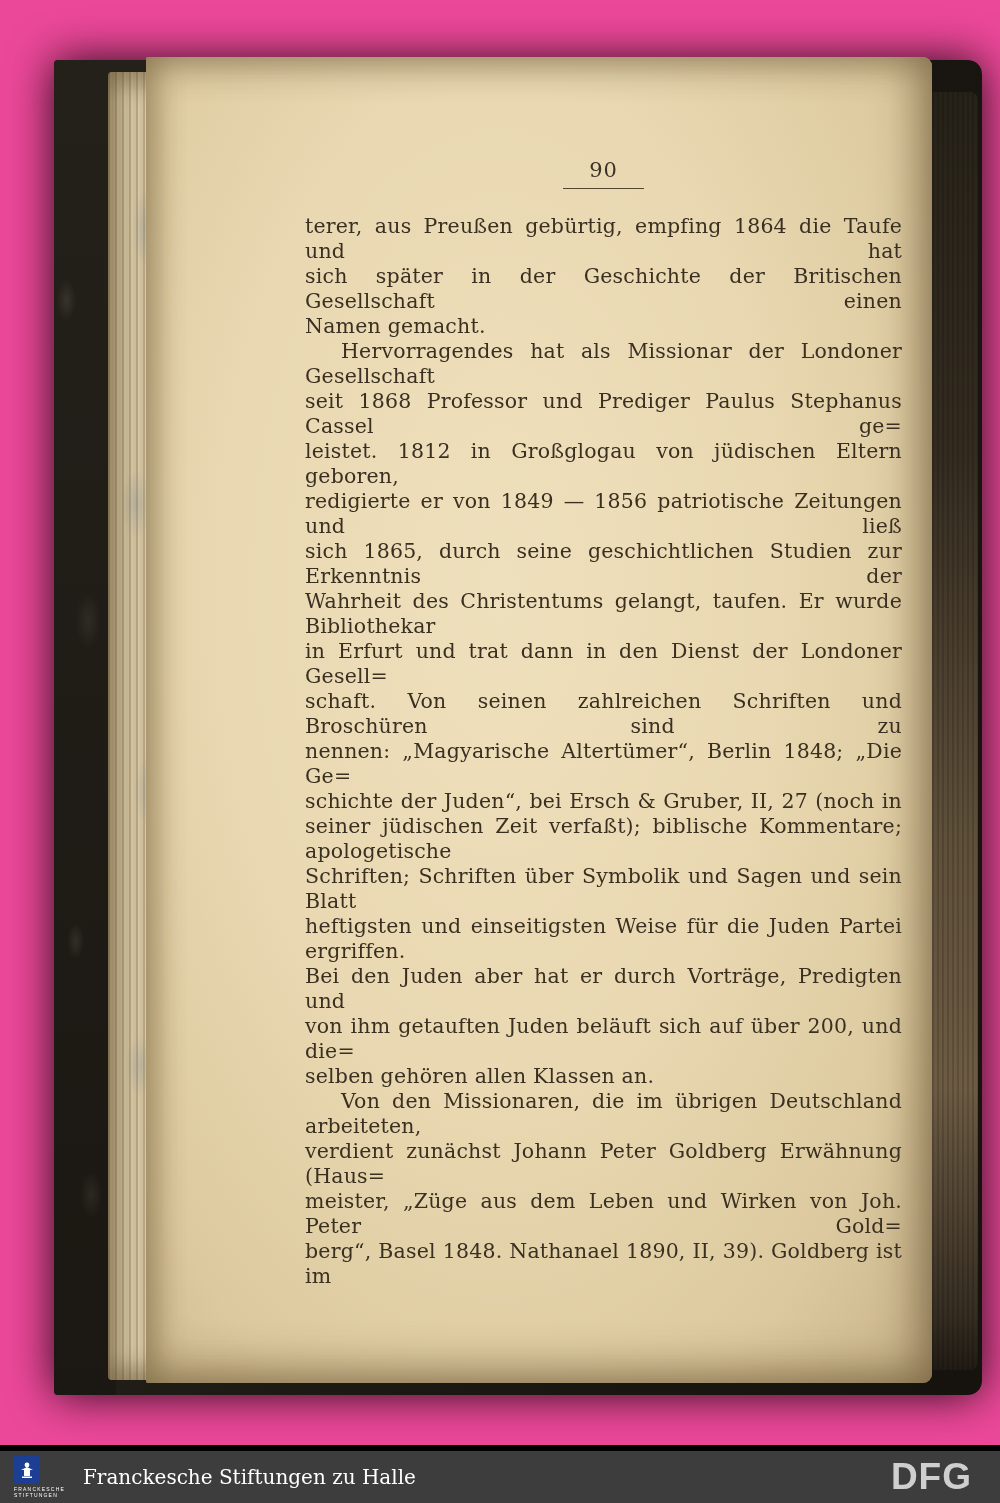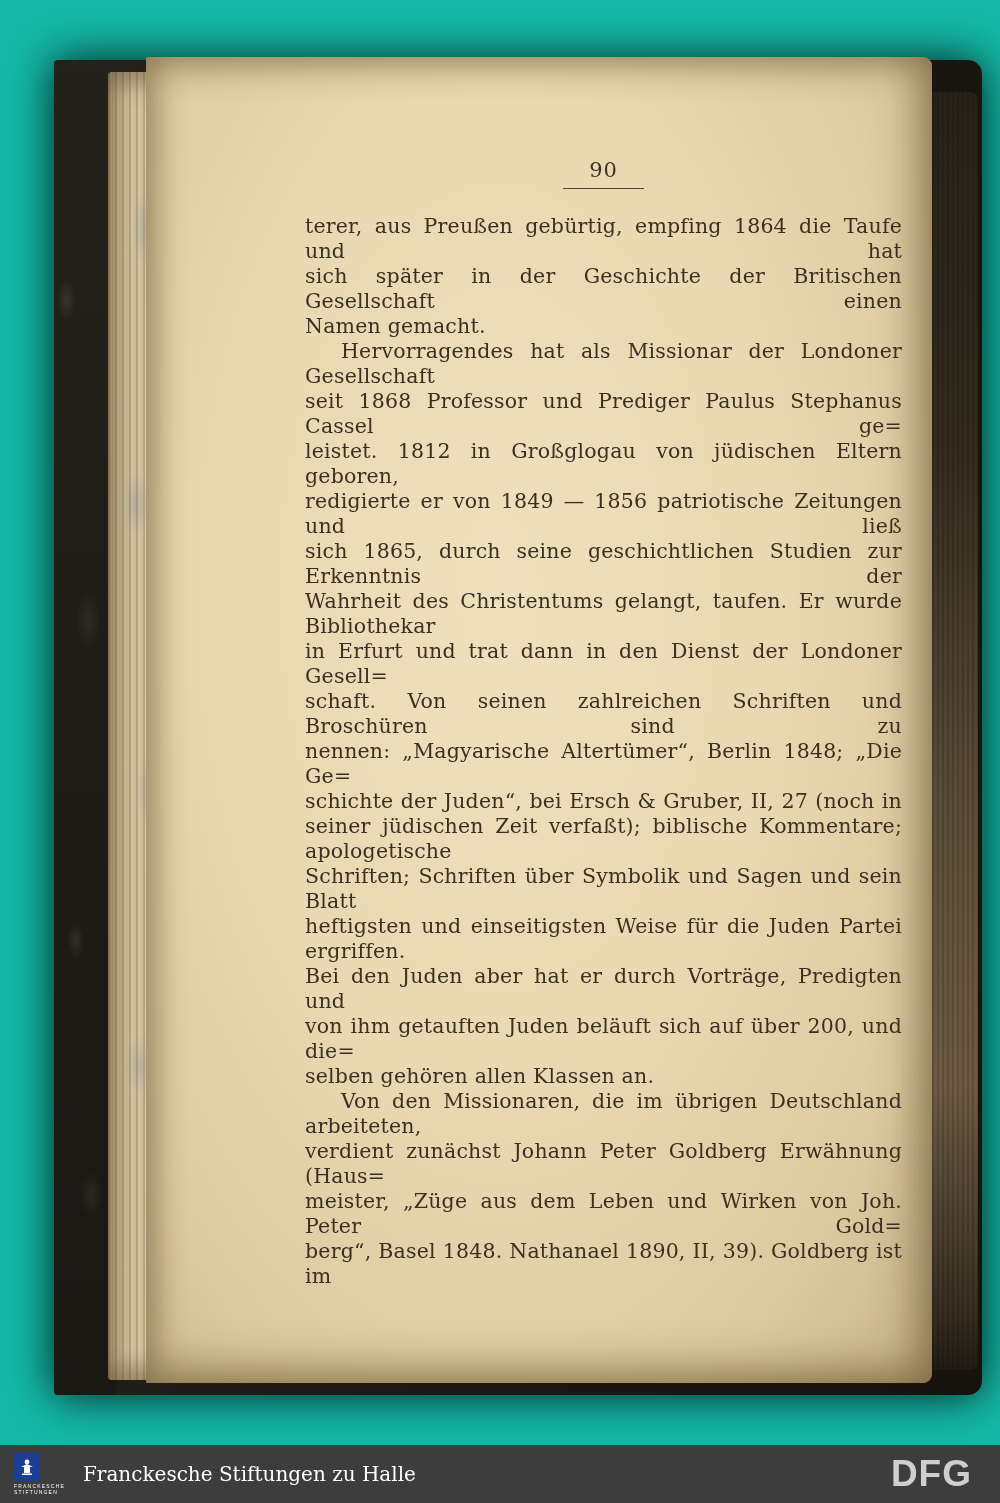--- a/index.html
+++ b/index.html
@@ -4,21 +4,21 @@
 <style>
   html,body{margin:0;padding:0;}
   body{
     width:1000px;height:1503px;
     background:#000;
     position:relative;
     overflow:hidden;
     font-family:"DejaVu Serif", serif;
   }
   
-  .scene{position:absolute;left:0;top:0;width:1000px;height:1445px;background:#14b8a6;}
+  .scene{position:absolute;left:0;top:0;width:1000px;height:1445px;background:#ec4899;}
   .cover-back{
     position:absolute;left:54px;top:60px;width:928px;height:1335px;
     background:linear-gradient(100deg,#26221b 0%,#1d1a15 40%,#16130f 100%);
     border-radius:4px 14px 14px 4px;
     box-shadow:0 0 45px rgba(0,0,0,.85);
   }
   .cover-back::before{ 
     content:"";position:absolute;left:0;top:0;width:62px;height:100%;
     border-radius:4px 0 0 4px;
     background:
@@ -78,21 +78,21 @@
     line-height:25px;
     text-align:justify;
     text-align-last:justify;
     letter-spacing:.2px;
     white-space:normal;
   }
   .line.last{text-align-last:left;}
   .line.indent{text-indent:36px;}
   
   .footer{
-    position:absolute;left:0;bottom:0;width:1000px;height:58px;
+    position:absolute;left:0;bottom:0;width:1000px;height:52px;
     background:#3d3d3d;
     display:flex;align-items:center;
   }
   .footer-logo{
     margin-left:14px;
     display:flex;flex-direction:column;align-items:flex-start;
     cursor:pointer;
   }
   .logo-square{
     width:26px;height:28px;background:#1c3f93;

